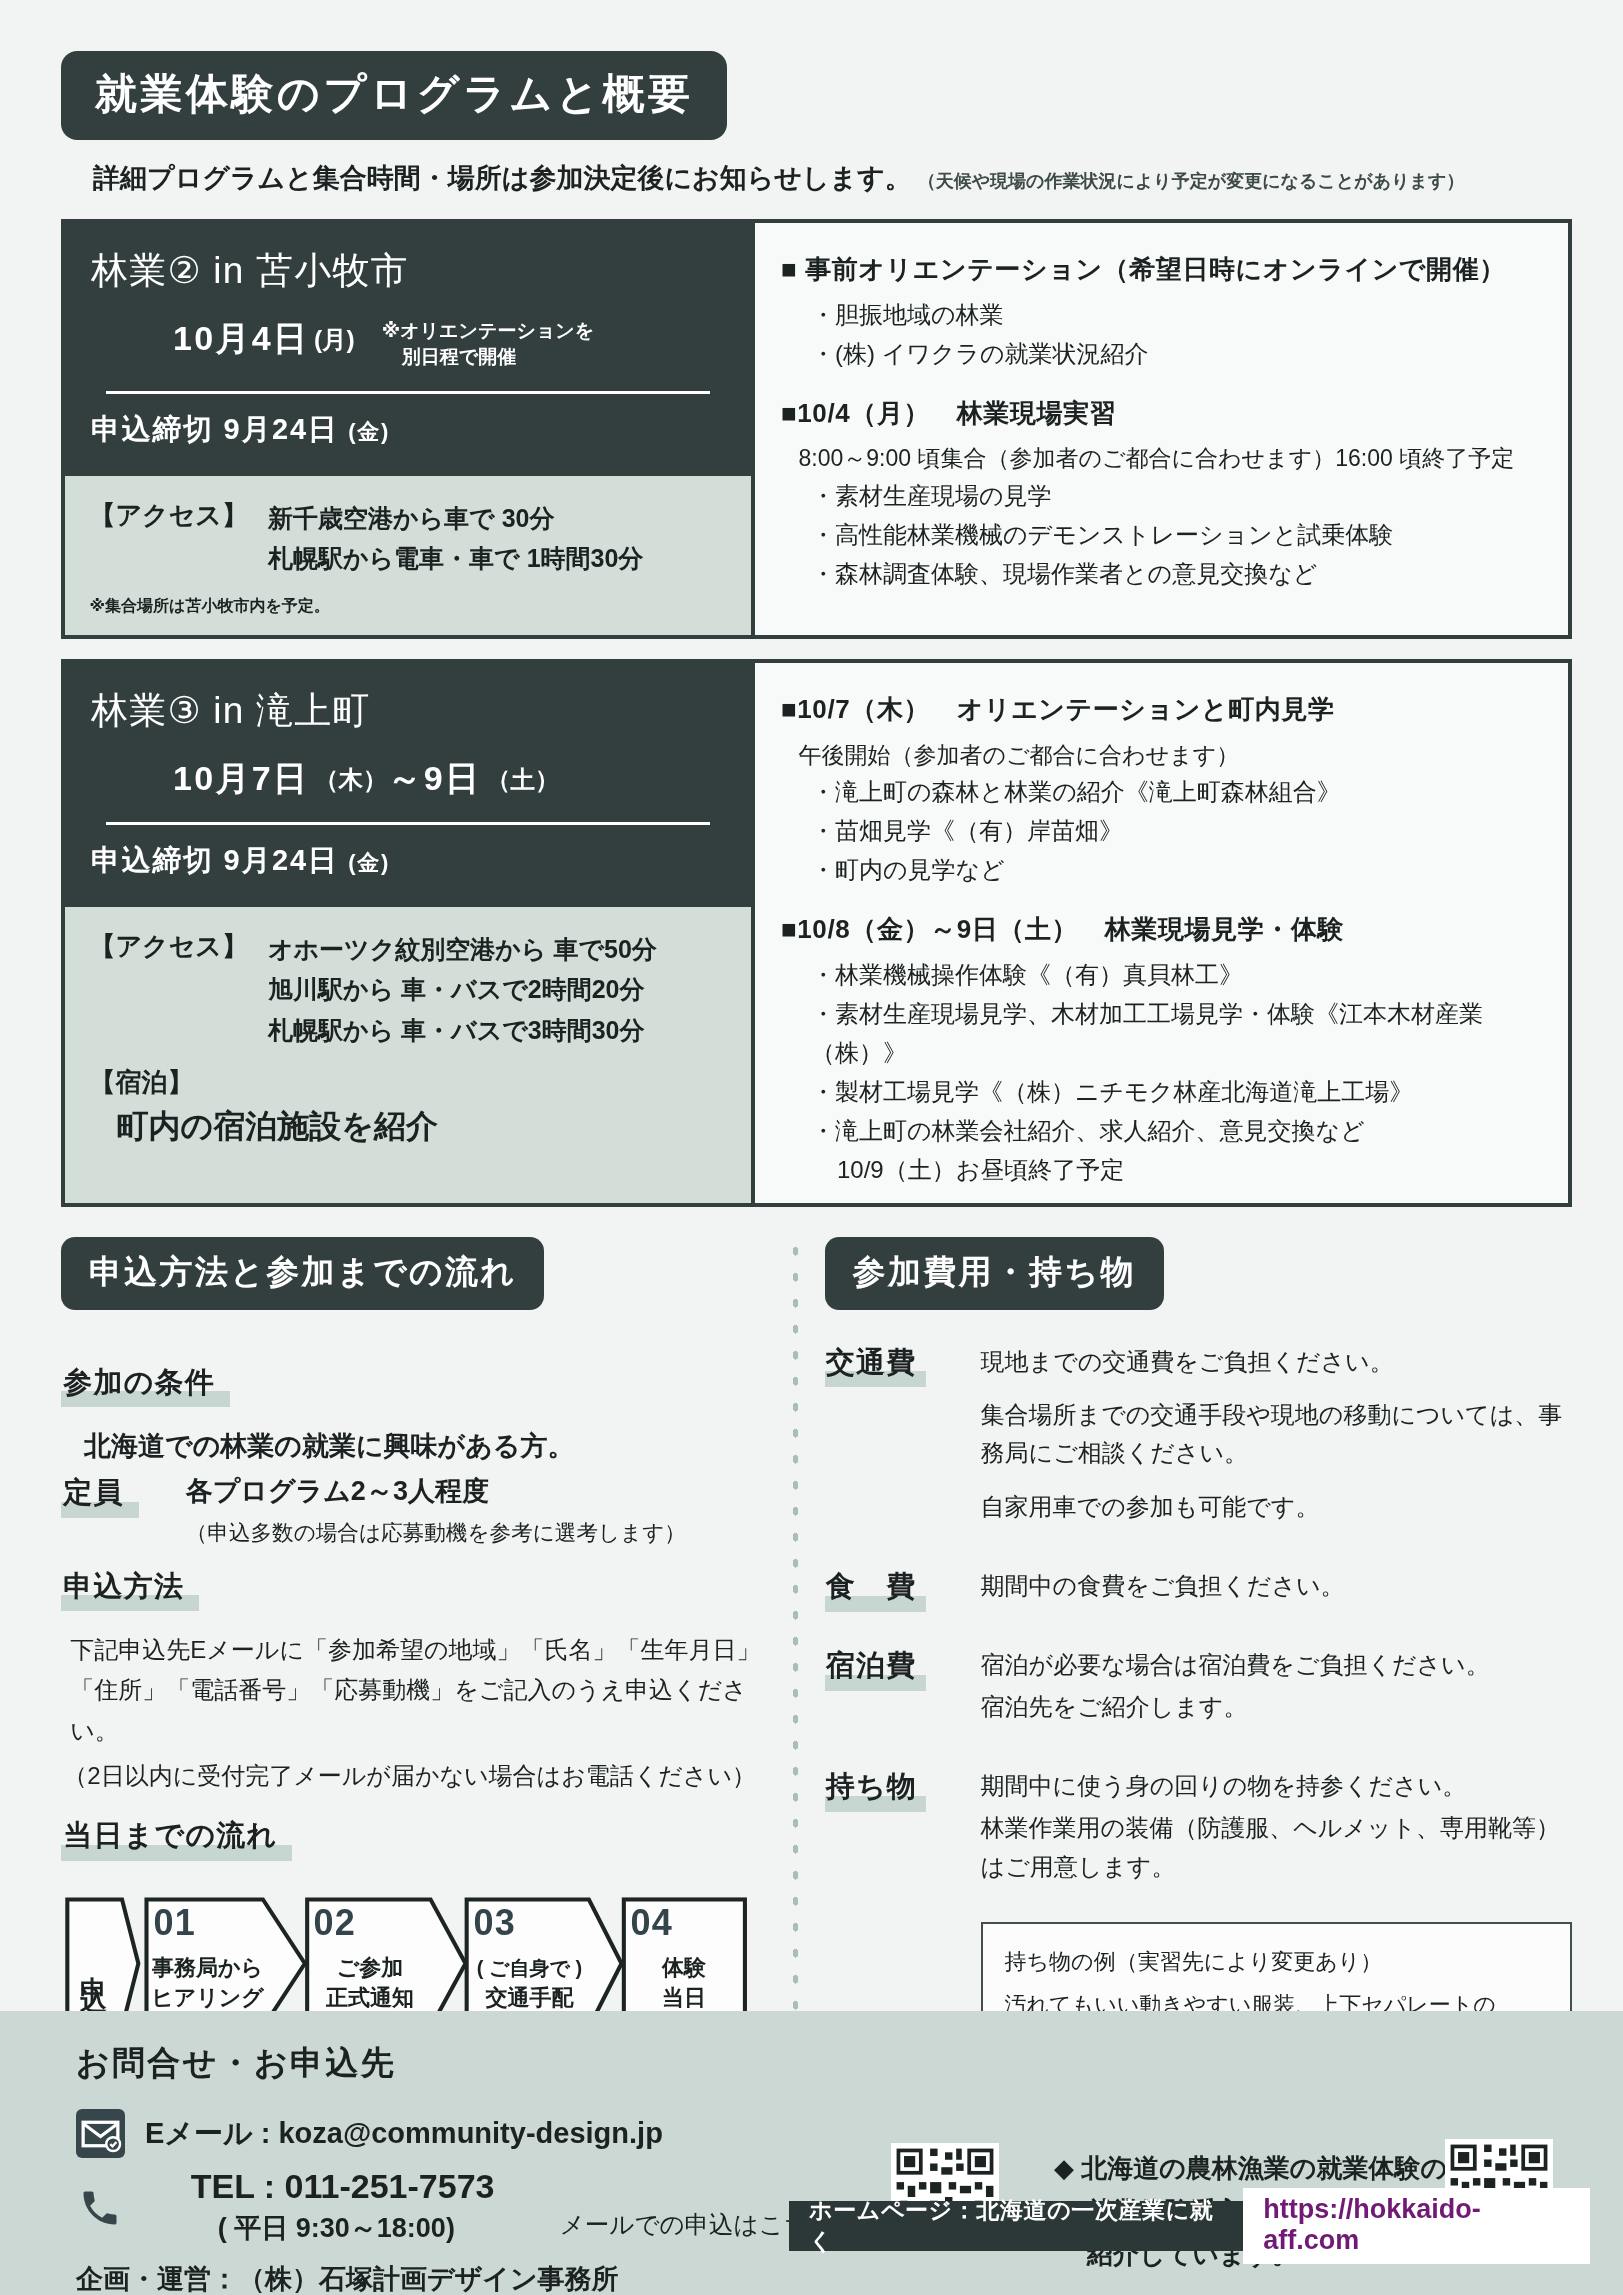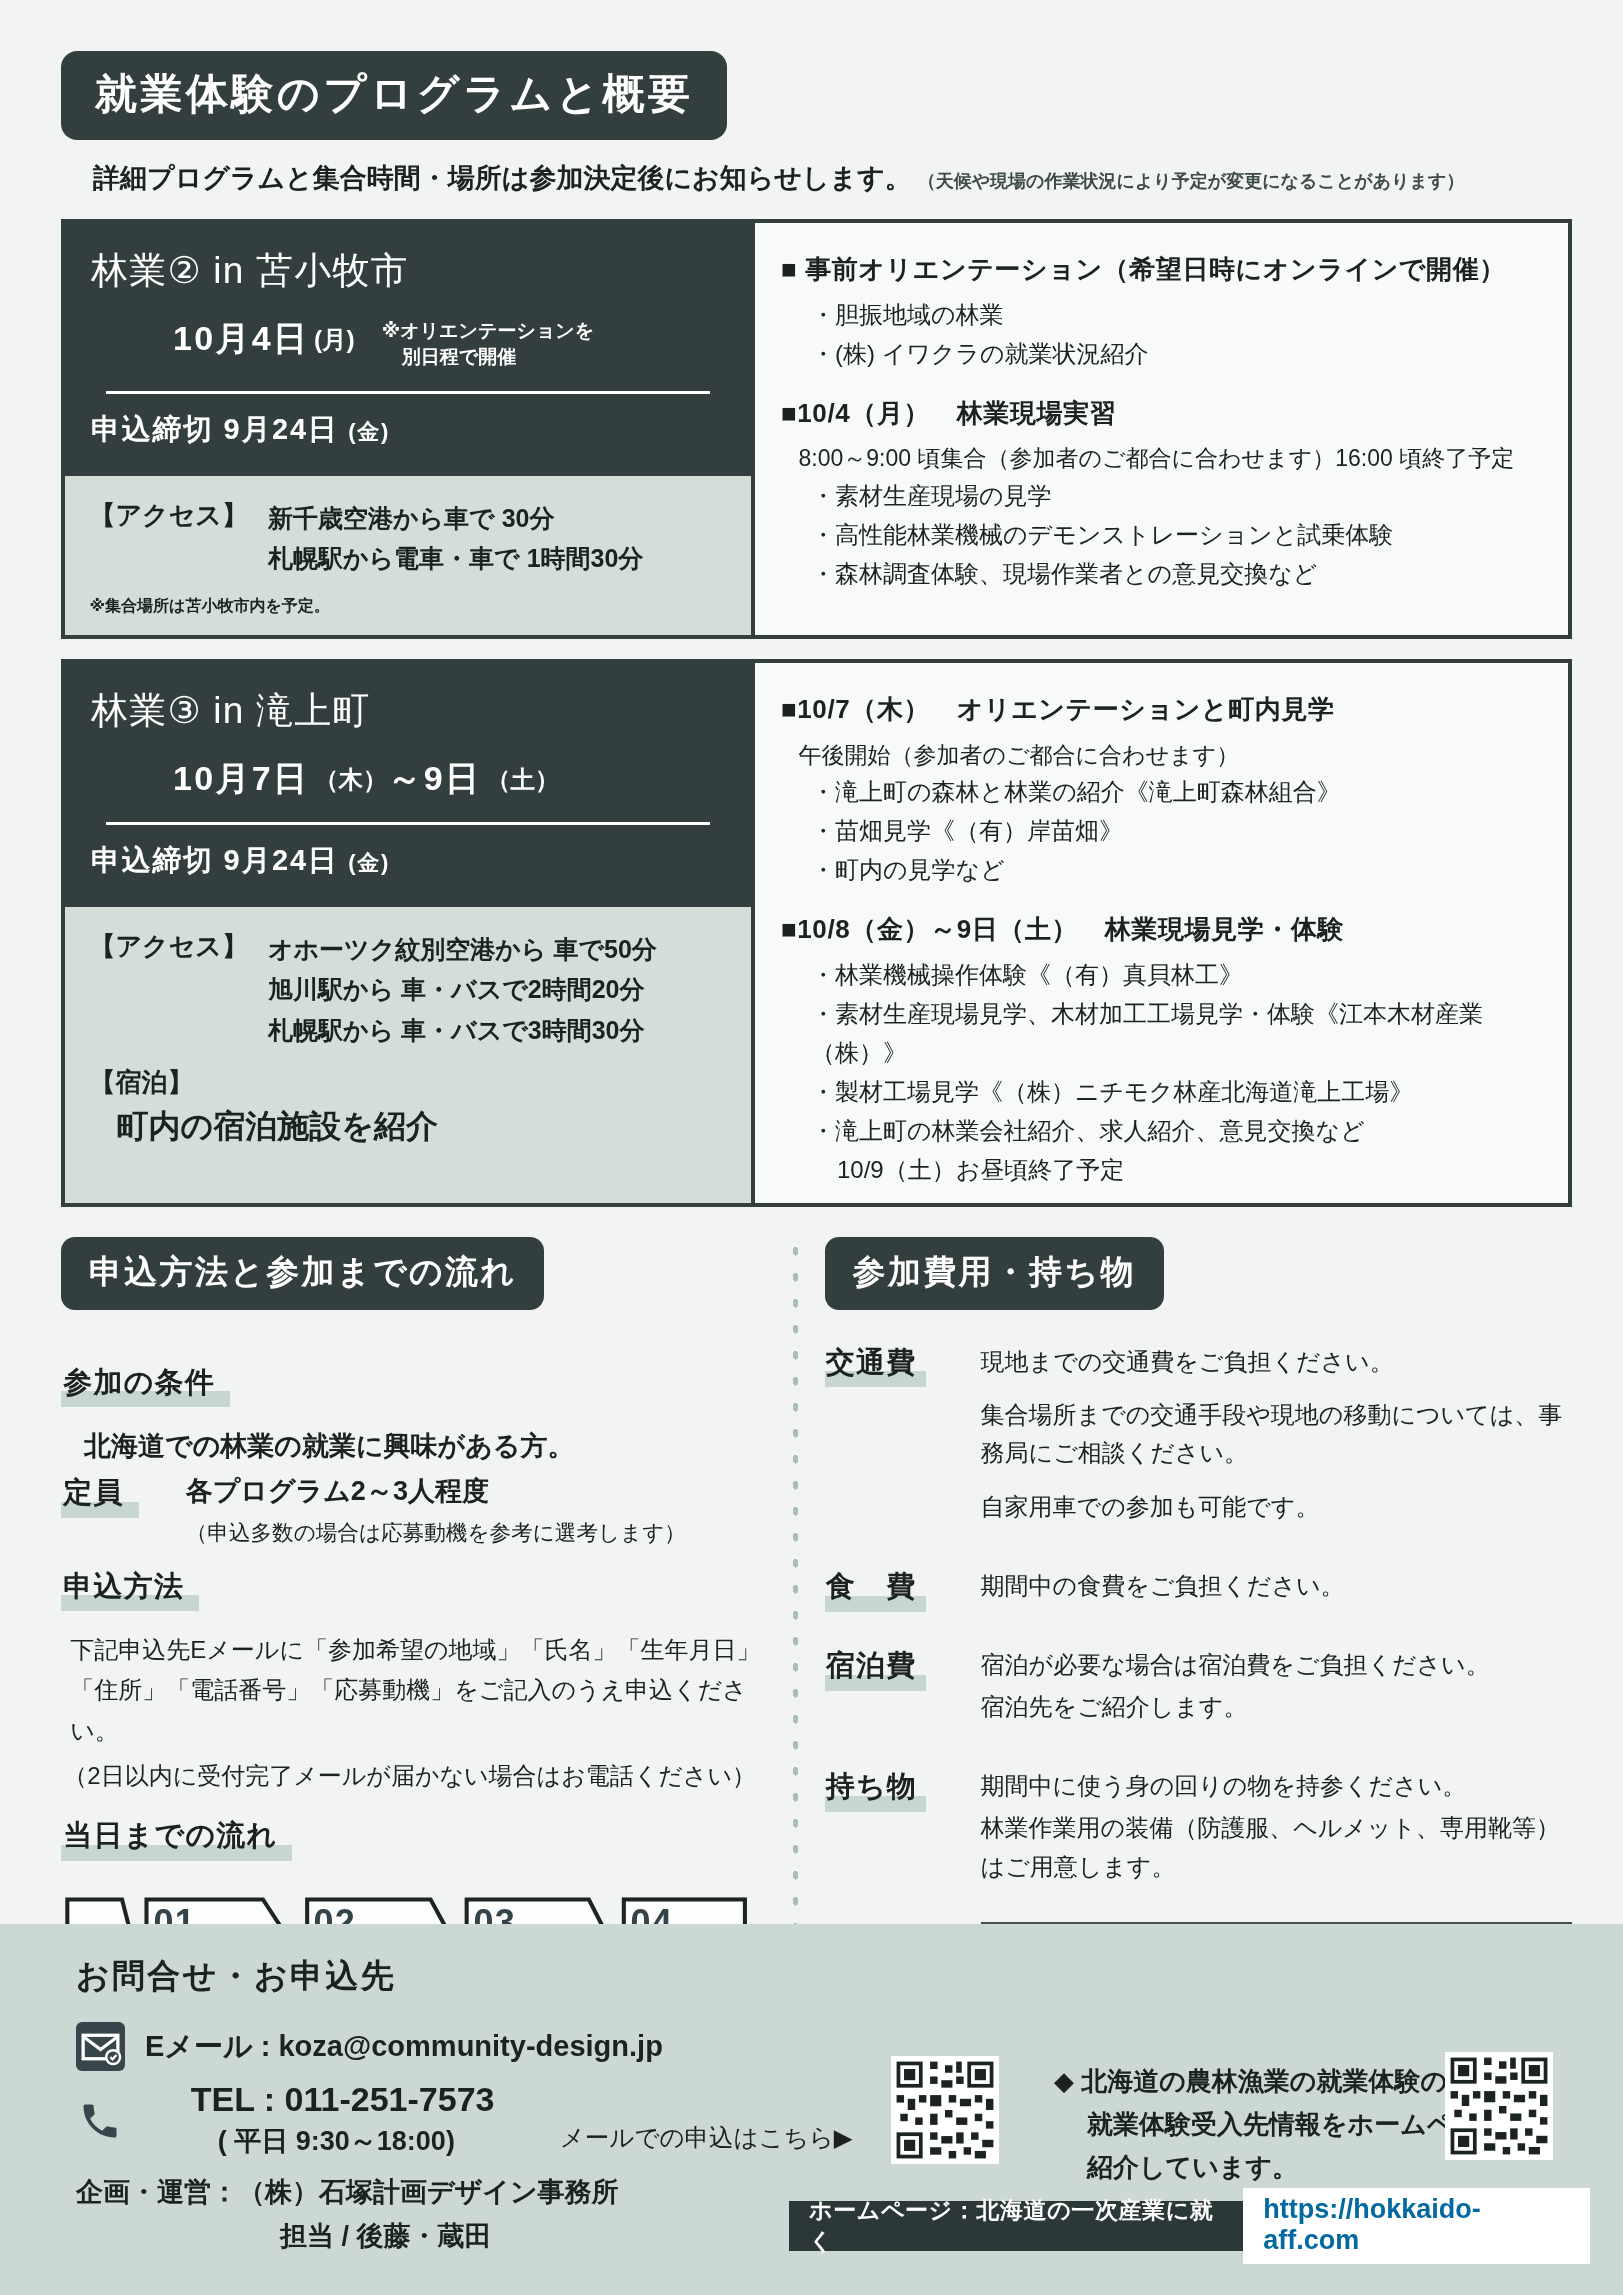--- a/index.html
+++ b/index.html
@@ -84,21 +84,21 @@
     background:linear-gradient(transparent 64%,var(--hl) 64%);padding:0 9.3px 4.7px 1.2px;}
   .fee-text{flex:1;font-size:24px;line-height:1.6;font-weight:500;}
   .fee-text p{margin-bottom:15px;}
   .items-box{margin-left:156px;border:2.3px solid #41504e;background:#fbfcfb;padding:17.5px 22px;
     font-size:22px;line-height:1.95;font-weight:500;}
 
   
   .notes{margin:35px 52px 0 99px;font-size:27px;font-weight:bold;line-height:1.85;}
 
   
-  .footer{position:absolute;left:0;right:0;bottom:0;height:371px;background:var(--footer);padding:30px 33px 15px 76px;}
+  .footer{position:absolute;left:0;right:0;bottom:0;height:284px;background:var(--footer);padding:30px 33px 15px 76px;}
   .f-heading{font-size:33px;font-weight:bold;letter-spacing:2.3px;}
   .f-main{display:flex;margin-top:23px;}
   .f-contact{width:786px;position:relative;}
   .f-line{display:flex;align-items:center;margin-bottom:9.3px;}
   .f-mail-icon{width:49px;height:49px;flex:none;margin-right:20px;}
   .f-phone-icon{width:44px;height:44px;flex:none;margin:3.5px 24.5px 0 2.3px;}
   .f-email{font-size:29px;font-weight:bold;}
   .f-tel{font-size:34px;font-weight:bold;margin-left:44px;}
   .f-hours{font-size:27px;font-weight:bold;margin:3.5px 0 0 71px;}
   .f-cta{position:absolute;right:9.3px;top:99px;font-size:24.5px;font-weight:500;}
@@ -106,21 +106,21 @@
   .qr1{position:absolute;right:-137px;top:34px;}
   .f-org{margin-top:15px;font-size:27px;font-weight:bold;}
   .f-org2{padding-left:204px;margin-top:8.2px;}
   .f-hp{flex:1;padding:38px 0 0 192px;position:relative;}
   .f-hp p{font-size:26px;font-weight:bold;line-height:1.65;}
   .f-hp .cont{padding-left:33px;}
   .qr2{position:absolute;right:37px;top:30px;}
   .hp-bar{position:absolute;left:789px;right:33px;bottom:44px;height:50px;background:var(--dark2);
     display:flex;align-items:center;padding-left:20px;}
   .hp-bar-label{color:#fff;font-size:23px;font-weight:bold;letter-spacing:0.6px;}
-  .hp-url-box{background:#fff;color:#0369a1;font-size:27px;font-weight:bold;padding:5.8px 20px 8.2px;margin-left:15px;}
+  .hp-url-box{background:#fff;color:#701a75;font-size:27px;font-weight:bold;padding:5.8px 20px 8.2px;margin-left:15px;}
 </style>
 </head>
 <body>
 
 <svg width="0" height="0" style="position:absolute">
   <defs>
     <symbol id="qrsym" viewBox="0 0 58 58">
       <rect width="58" height="58" fill="#ffffff"></rect>
       <g fill="#1c2423">
         <rect x="3" y="3" width="14" height="14"></rect>

